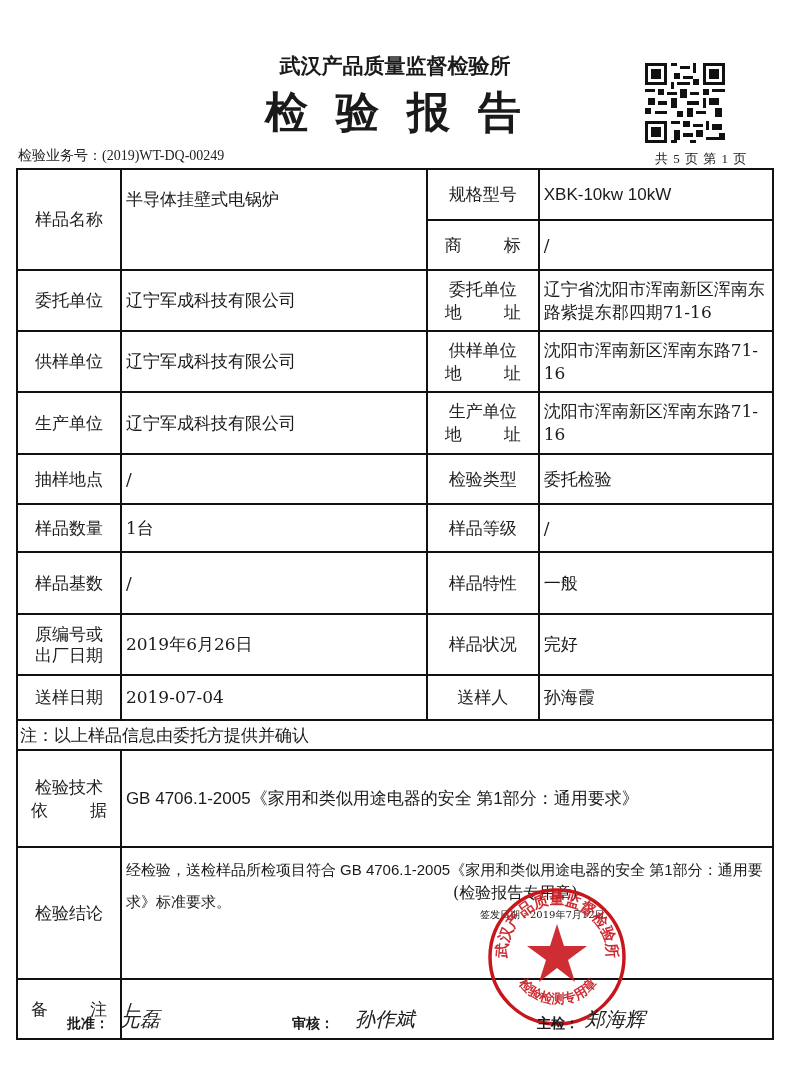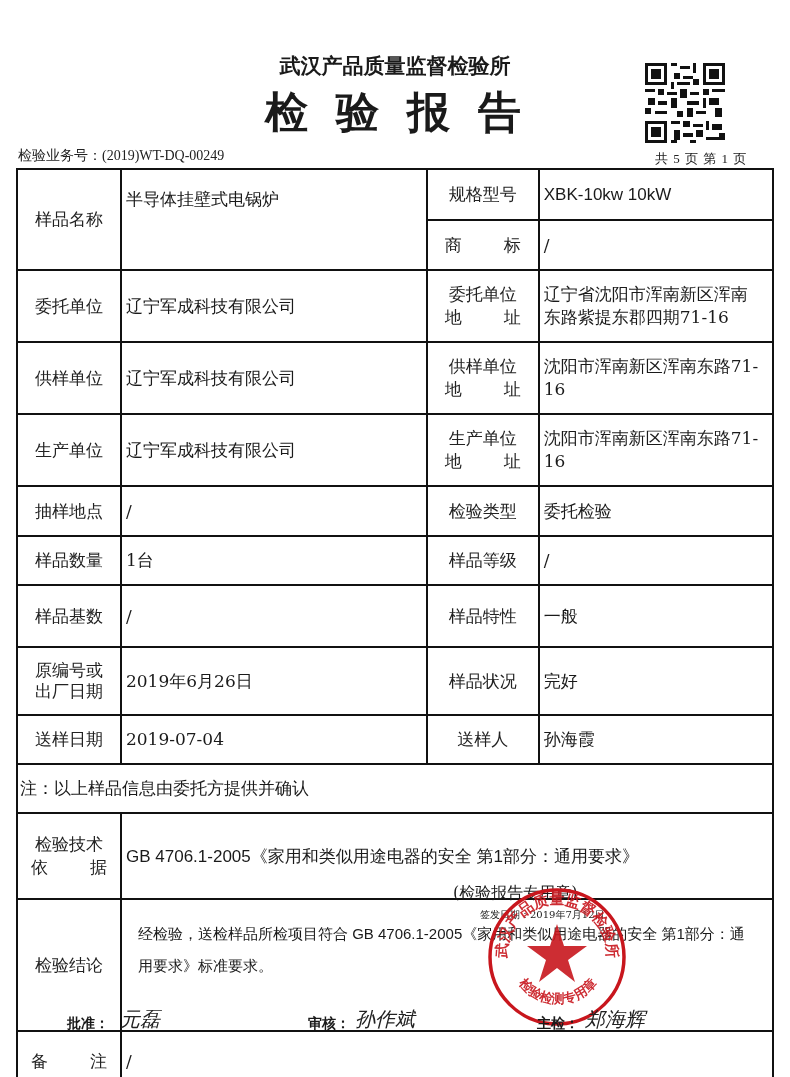--- a/index.html
+++ b/index.html
@@ -8,21 +8,21 @@
   .abs { position:absolute; }
   .org-name { left:0; width:790px; top:52px; text-align:center; font-family:"DejaVu Sans", sans-serif;
               font-size:21px; font-weight:bold; letter-spacing:0px; }
   .doc-title { left:0; width:790px; top:84px; text-align:center; font-family:"DejaVu Sans", sans-serif;
                font-size:43px; font-weight:bold; letter-spacing:28px; padding-left:24px; box-sizing:border-box; }
   .qr { left:645px; top:62px; width:80px; height:82px; }
   .biz-no { left:18px; top:147px; font-size:14px; font-family:"Liberation Serif", serif; color:#222; }
   .page-info { left:655px; top:150px; font-size:13px; font-family:"Liberation Serif", serif; color:#222; word-spacing:2px; }
 
   table.report { position:absolute; left:16px; top:168px; width:758px; border-collapse:collapse; }
-  table.report td { border:2px solid #111; padding:12px; font-size:17px; vertical-align:middle; line-height:23px; }
+  table.report td { border:2px solid #111; padding:0; font-size:17px; vertical-align:middle; line-height:23px; }
   td.lbl { text-align:center; color:#222; }
   td.val { padding-left:4px !important; text-align:left; }
   .lbl-j { display:inline-block; text-align:justify; text-align-last:justify; width:76px; }
   .note-row td { font-size:17px; padding-left:2px !important; }
   .small { font-family:"Liberation Sans", sans-serif; font-size:14px; }
   .concl-text { font-family:"Liberation Sans", sans-serif; font-size:15px; line-height:32px; padding:6px 8px 0 4px; }
 
   .stamp { left:486px; top:886px; width:142px; height:142px; }
   .seal-note { left:453px; top:883px; font-size:16px; font-family:"DejaVu Serif", serif; }
   .sign-date { left:480px; top:908px; font-size:10px; font-family:"DejaVu Serif", serif; }
@@ -159,42 +159,42 @@
     <td class="val">/</td>
   </tr>
 
   <tr style="height:62px">
     <td class="lbl">样品基数</td>
     <td class="val">/</td>
     <td class="lbl">样品特性</td>
     <td class="val">一般</td>
   </tr>
 
-  <tr style="height:49px">
+  <tr style="height:61px">
     <td class="lbl" style="line-height:21px">
       <div>原编号或</div>
       <div>出厂日期</div>
     </td>
     <td class="val">2019年6月26日</td>
     <td class="lbl">样品状况</td>
     <td class="val">完好</td>
   </tr>
 
   <tr style="height:45px">
     <td class="lbl">送样日期</td>
     <td class="val">2019-07-04</td>
     <td class="lbl">送样人</td>
     <td class="val">孙海霞</td>
   </tr>
 
   <tr class="note-row" style="height:30px">
     <td colspan="4">注：以上样品信息由委托方提供并确认</td>
   </tr>
 
-  <tr style="height:86px">
+  <tr style="height:97px">
     <td class="lbl">
       <div>检验技术</div>
       <div class="lbl-j"><span>依</span><span>据</span></div>
     </td>
     <td colspan="3" class="val small">GB 4706.1-2005《家用和类似用途电器的安全 第1部分：通用要求》</td>
   </tr>
 
   <tr style="height:132px">
     <td class="lbl">检验结论</td>
     <td colspan="3" style="vertical-align:top">
@@ -222,16 +222,16 @@
   <text font-family="DejaVu Sans, sans-serif" font-size="15" font-weight="bold" fill="#c8161d" opacity="0.9">
     <textPath href="#arcTop" startOffset="50%" text-anchor="middle">武汉产品质量监督检验所</textPath>
   </text>
   <text font-family="DejaVu Sans, sans-serif" font-size="13" font-weight="bold" fill="#c8161d" opacity="0.9">
     <textPath href="#arcBot" startOffset="50%" text-anchor="middle">检验检测专用章</textPath>
   </text>
 </svg>
 
 <div class="abs sig-label" style="left:67px">批准：</div>
 <div class="abs sig" style="left:120px">元磊</div>
-<div class="abs sig-label" style="left:308px">审核：</div>
+<div class="abs sig-label" style="left:292px">审核：</div>
 <div class="abs sig" style="left:355px">孙作斌</div>
 <div class="abs sig-label" style="left:537px">主检：</div>
 <div class="abs sig" style="left:585px">郑海辉</div>
 
 </body></html>

